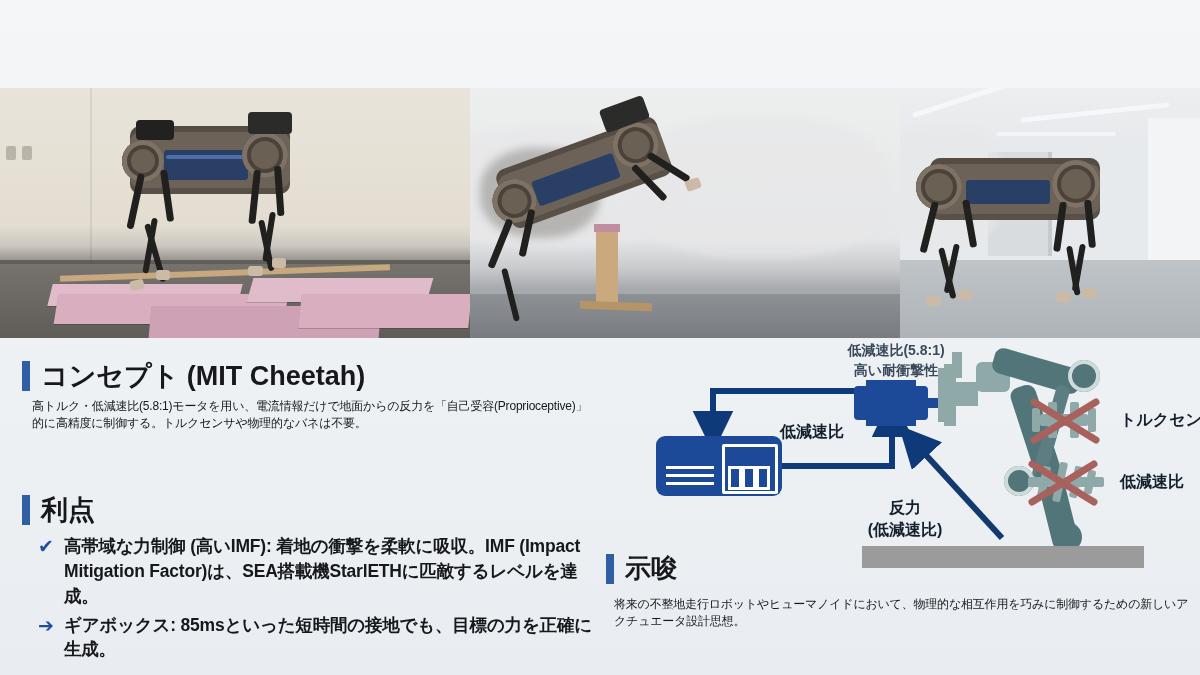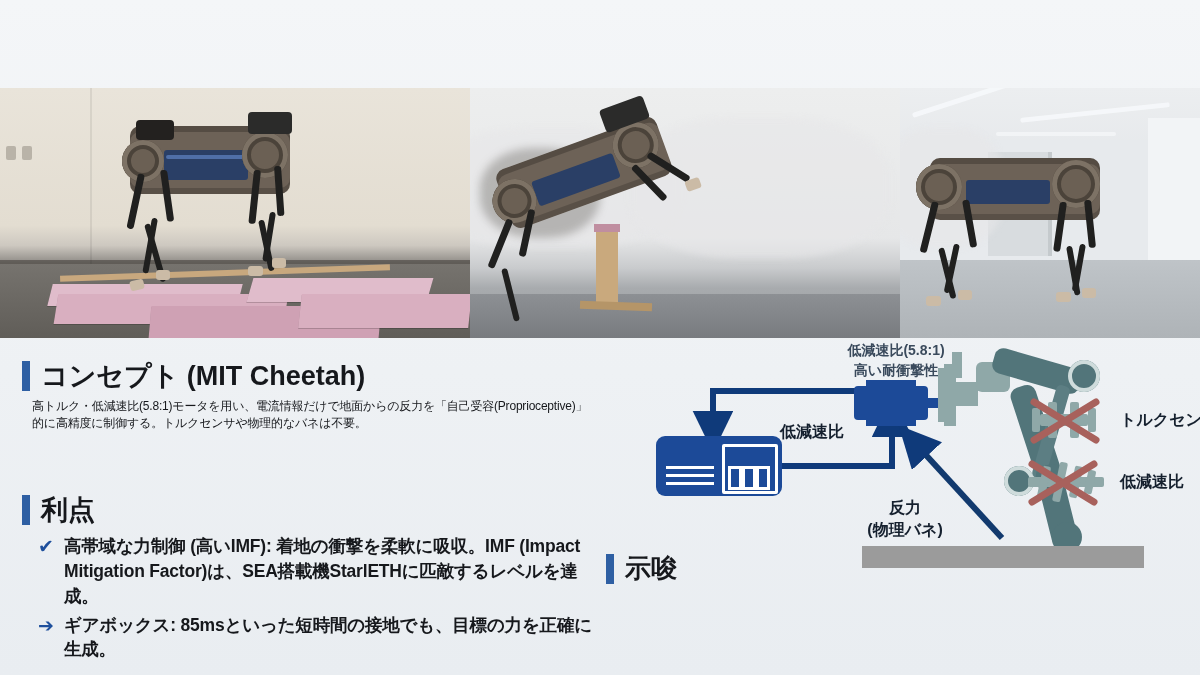--- a/index.html
+++ b/index.html
@@ -254,20 +254,21 @@
     <div class="bullet">
       <span class="mk">➔</span>
       <span class="tx">ギアボックス: 85msといった短時間の接地でも、目標の力を正確に生成。</span>
     </div>
   </div>
 
   <div class="sec-head" style="left:606px; top:551px; font-size:26px;">
     <div class="bar"></div>
     <span>示唆</span>
   </div>
+  <div class="sec-body" style="left:614px; top:596px; width:575px;">将来の不整地走行ロボットやヒューマノイドにおいて、物理的な相互作用を巧みに制御するための新しいアクチュエータ設計思想。</div>
 
   <div id="diagram">
 
     <svg class="flow" viewBox="0 0 600 230">
       <defs>
         <marker id="ah" markerWidth="7" markerHeight="7" refX="3.2" refY="3.4" orient="auto">
           <path d="M0,0 L7,3.4 L0,6.8 z" fill="#0f3a7a"></path>
         </marker>
       </defs>
 
@@ -277,21 +278,21 @@
 
       <path d="M402,200 L314,104" stroke="#123a6e" stroke-width="6" fill="none" marker-end="url(#ah)"></path>
     </svg>
 
     <div class="dg-label gray" style="left:206px; top:4px; width:180px;">低減速比(5.8:1)</div>
     <div class="dg-label gray" style="left:206px; top:24px; width:180px;">高い耐衝撃性</div>
 
     <div class="dg-label dark" style="left:152px; top:84px; width:120px;">低減速比</div>
 
     <div class="dg-label dark" style="left:250px; top:160px; width:110px;">反力</div>
-    <div class="dg-label dark" style="left:240px; top:182px; width:130px;">(物理バネ)</div>
+    <div class="dg-label dark" style="left:240px; top:182px; width:130px;">(低減速比)</div>
 
     <div class="ctrlbox" style="left:56px; top:98px; width:126px; height:60px;">
       <div class="screen" style="left:66px; top:8px; width:50px; height:44px;"></div>
       <div class="line" style="left:10px; top:30px; width:48px;"></div>
       <div class="line" style="left:10px; top:38px; width:48px;"></div>
       <div class="line" style="left:10px; top:46px; width:48px;"></div>
       <div class="key" style="left:72px; top:30px; width:8px; height:18px;"></div>
       <div class="key" style="left:86px; top:30px; width:8px; height:18px;"></div>
       <div class="key" style="left:100px; top:30px; width:8px; height:18px;"></div>
     </div>

